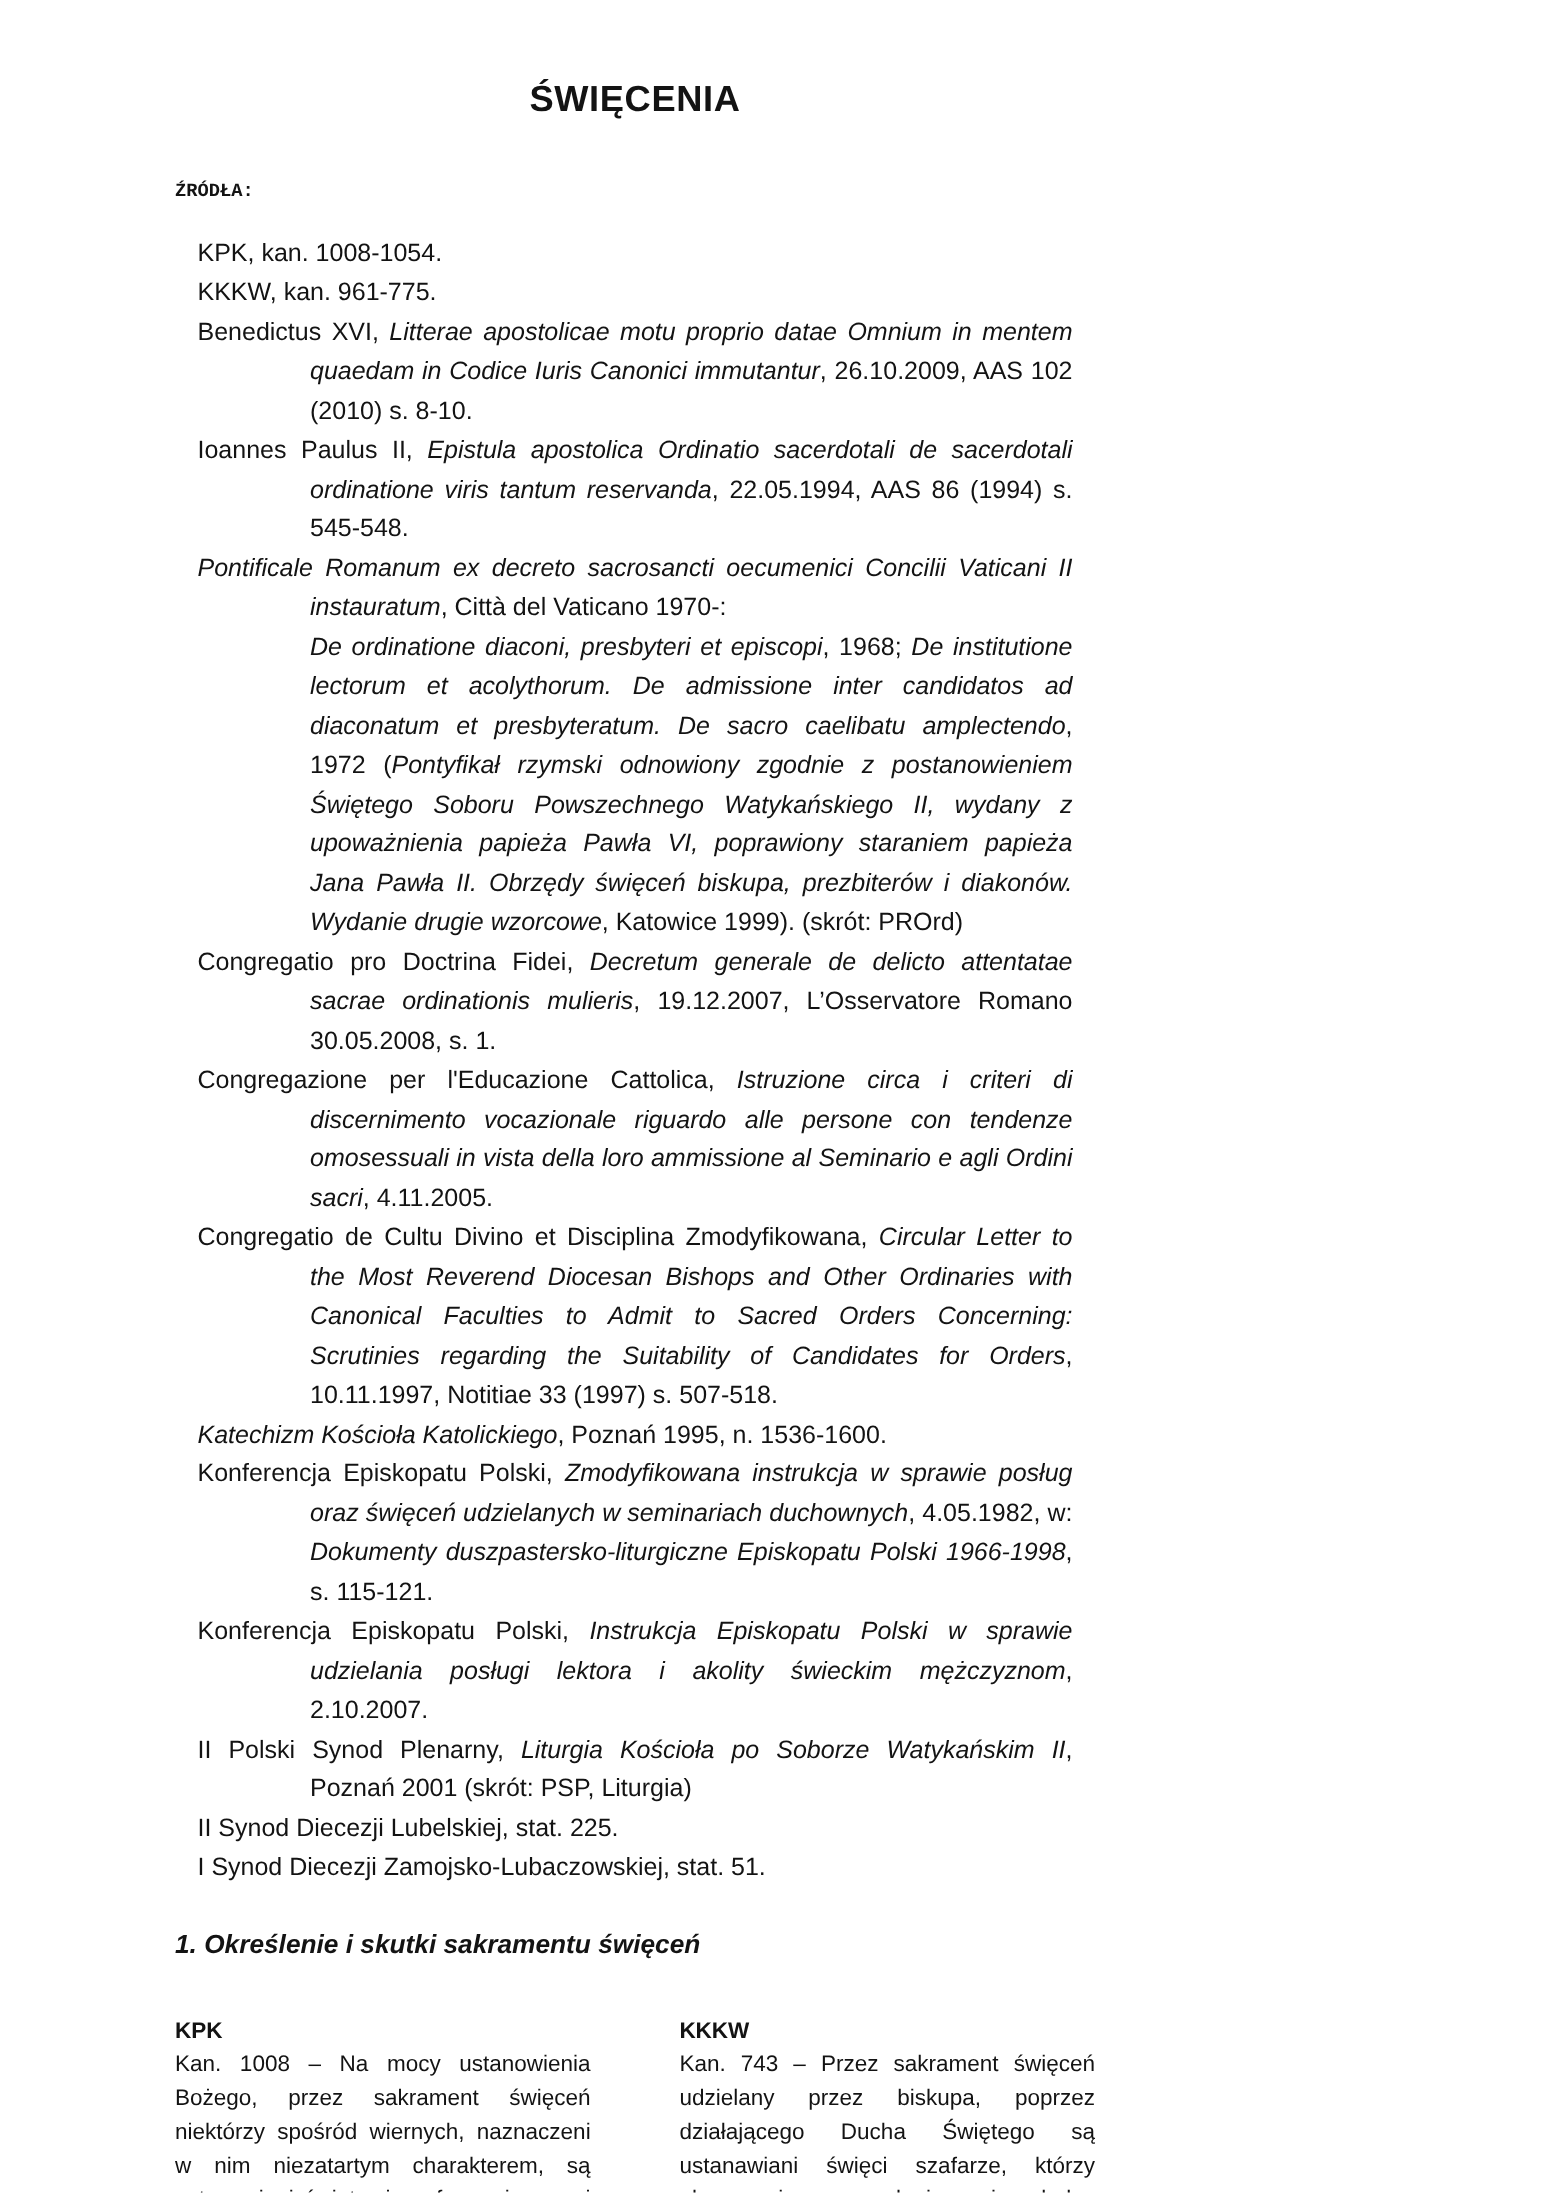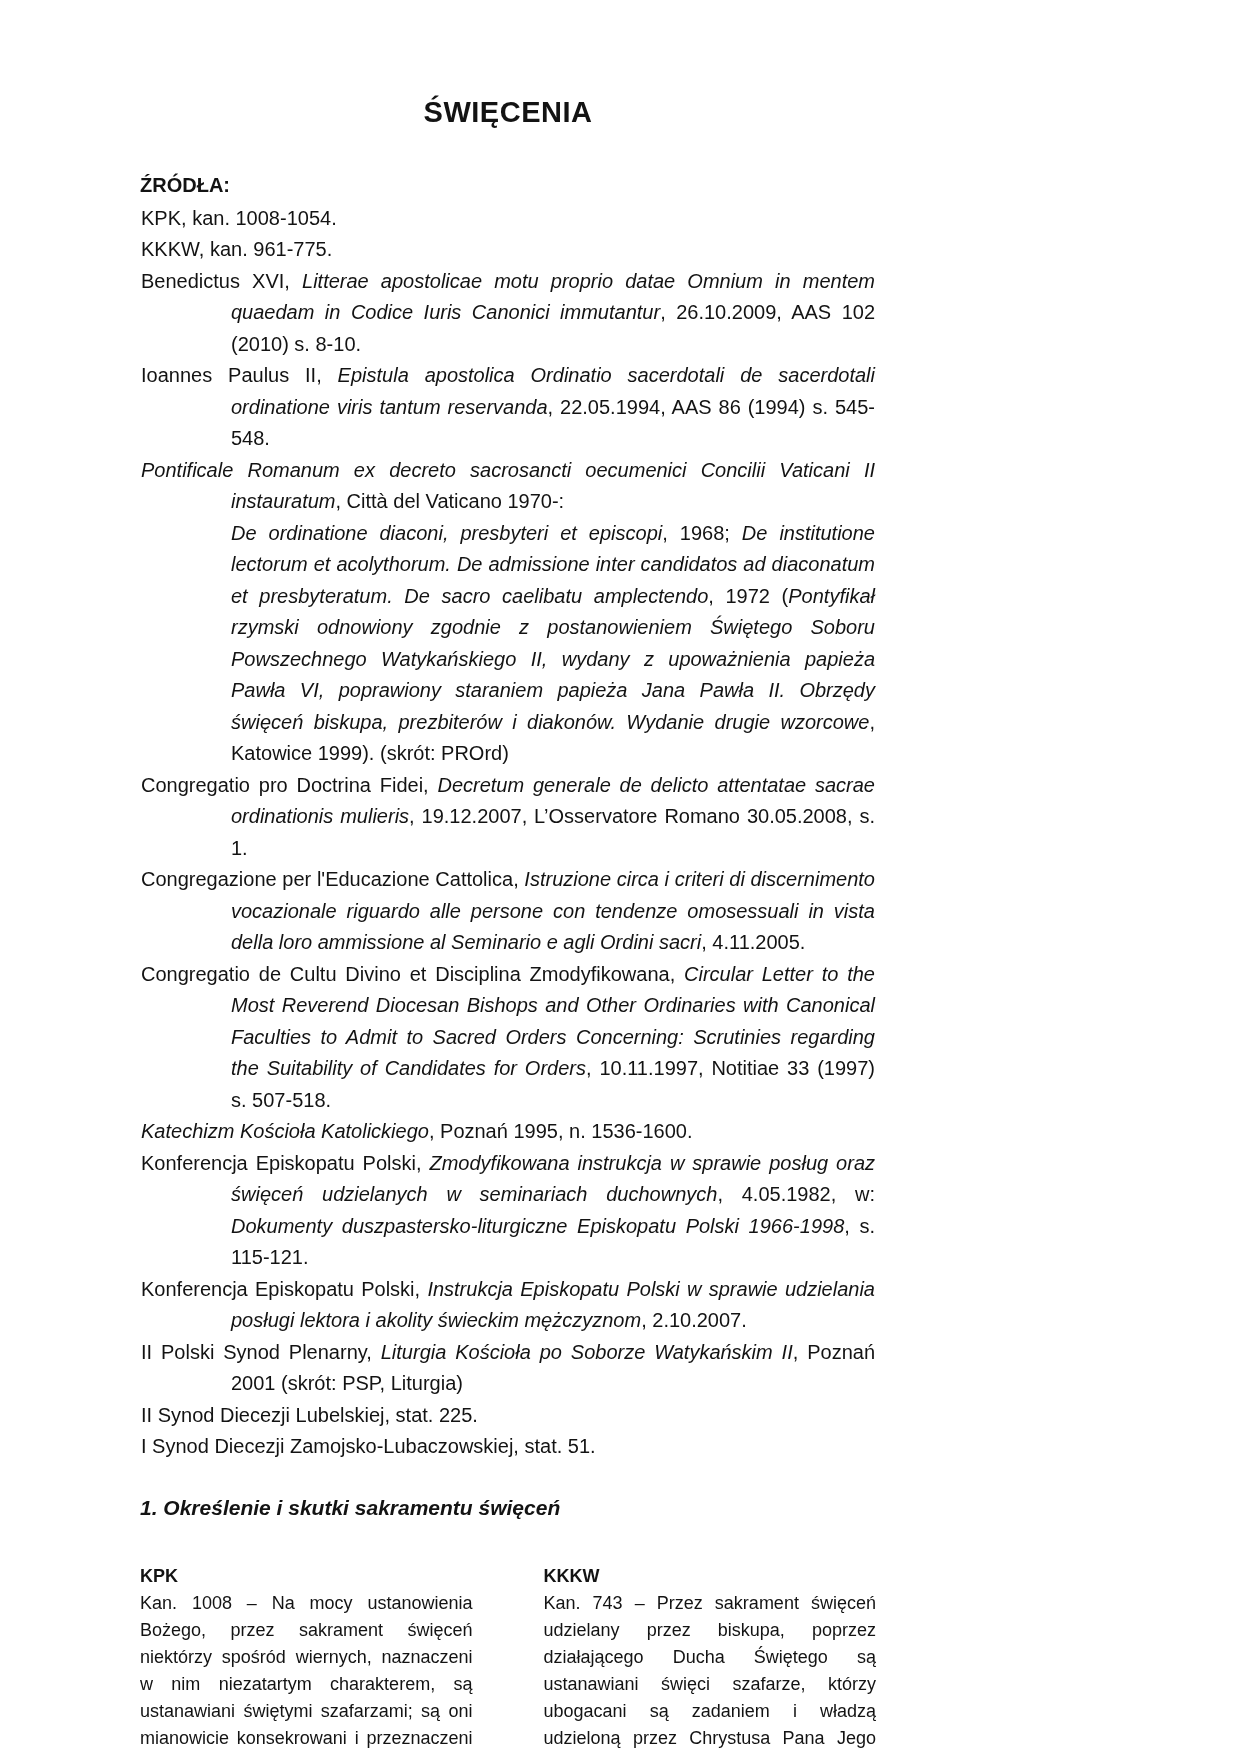--- a/index.html
+++ b/index.html
@@ -12,37 +12,38 @@
     height: 1754px;
     font-family: "Liberation Sans", sans-serif;
     color: #131313;
     position: relative;
     overflow: hidden;
   }
   .page {
     box-sizing: border-box;
     width: 1008px;
     height: 1754px;
-    padding: 96px 132px 0 140px;
+    padding: 64px 132px 0 140px;
   }
   h1.doc-title {
     font-size: 29px;
     font-weight: bold;
     text-align: center;
     letter-spacing: 0.5px;
     margin: 0 0 42px 0;
     line-height: 32px;
   }
   .sources-heading {
-    font-size: 20px;
+    font-size: 15px;
     font-weight: bold;
     line-height: 31.5px;
     margin: 0;
+    font-family: Liberation Mono, monospace;
   }
-  .bibliography { margin: 1px; }
+  .bibliography { margin: 18px; }
   .bib-entry {
     font-size: 20px;
     line-height: 31.5px;
     margin: 0;
     text-align: justify;
     padding-left: 90px;
     text-indent: -90px;
   }
   .bib-entry.bib-block {
     text-indent: 0;

